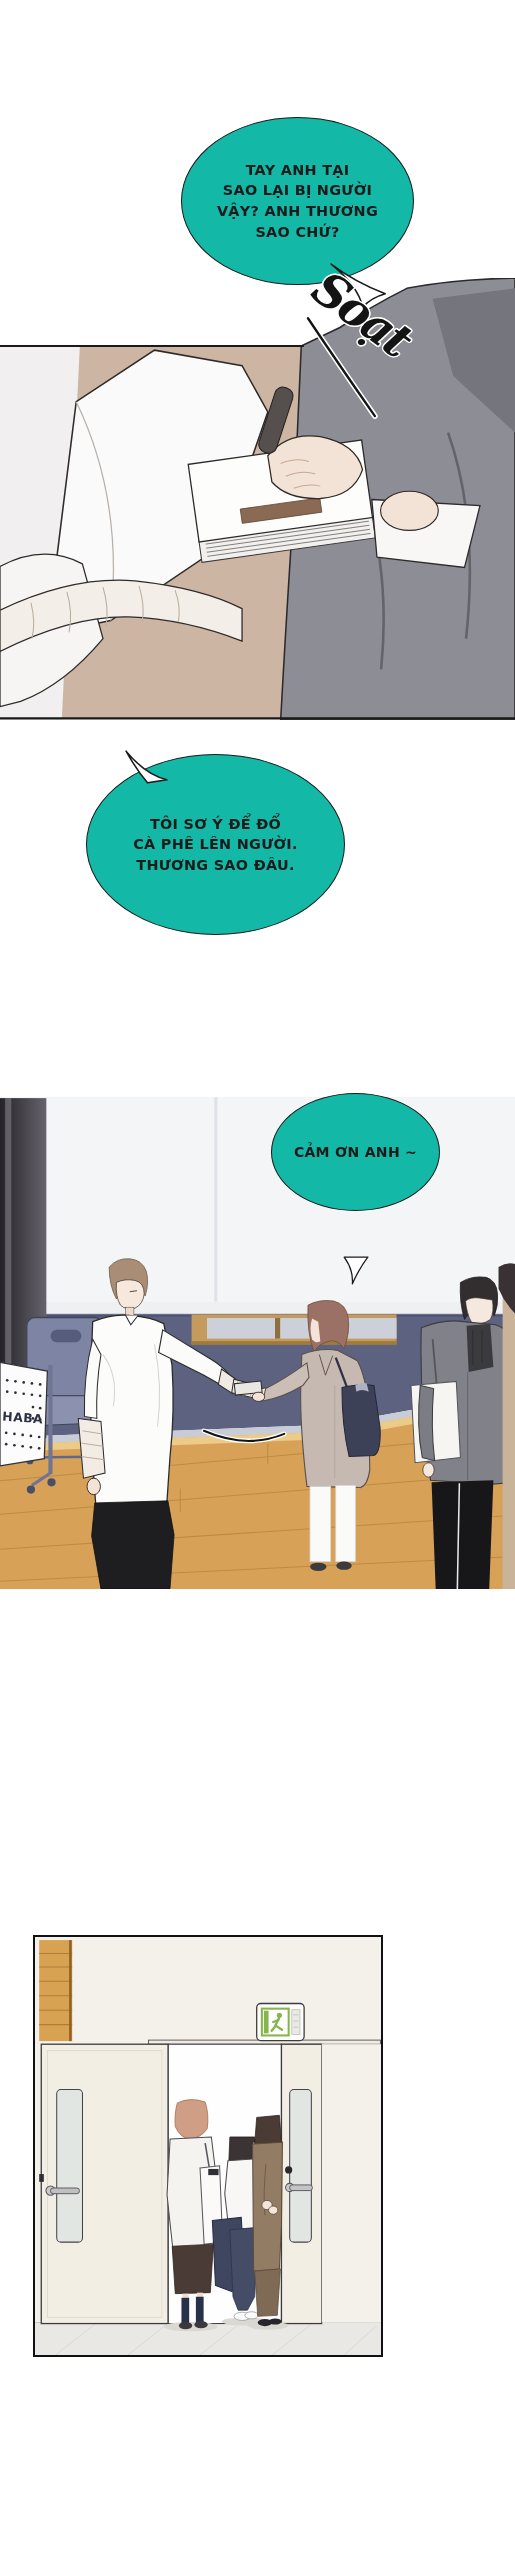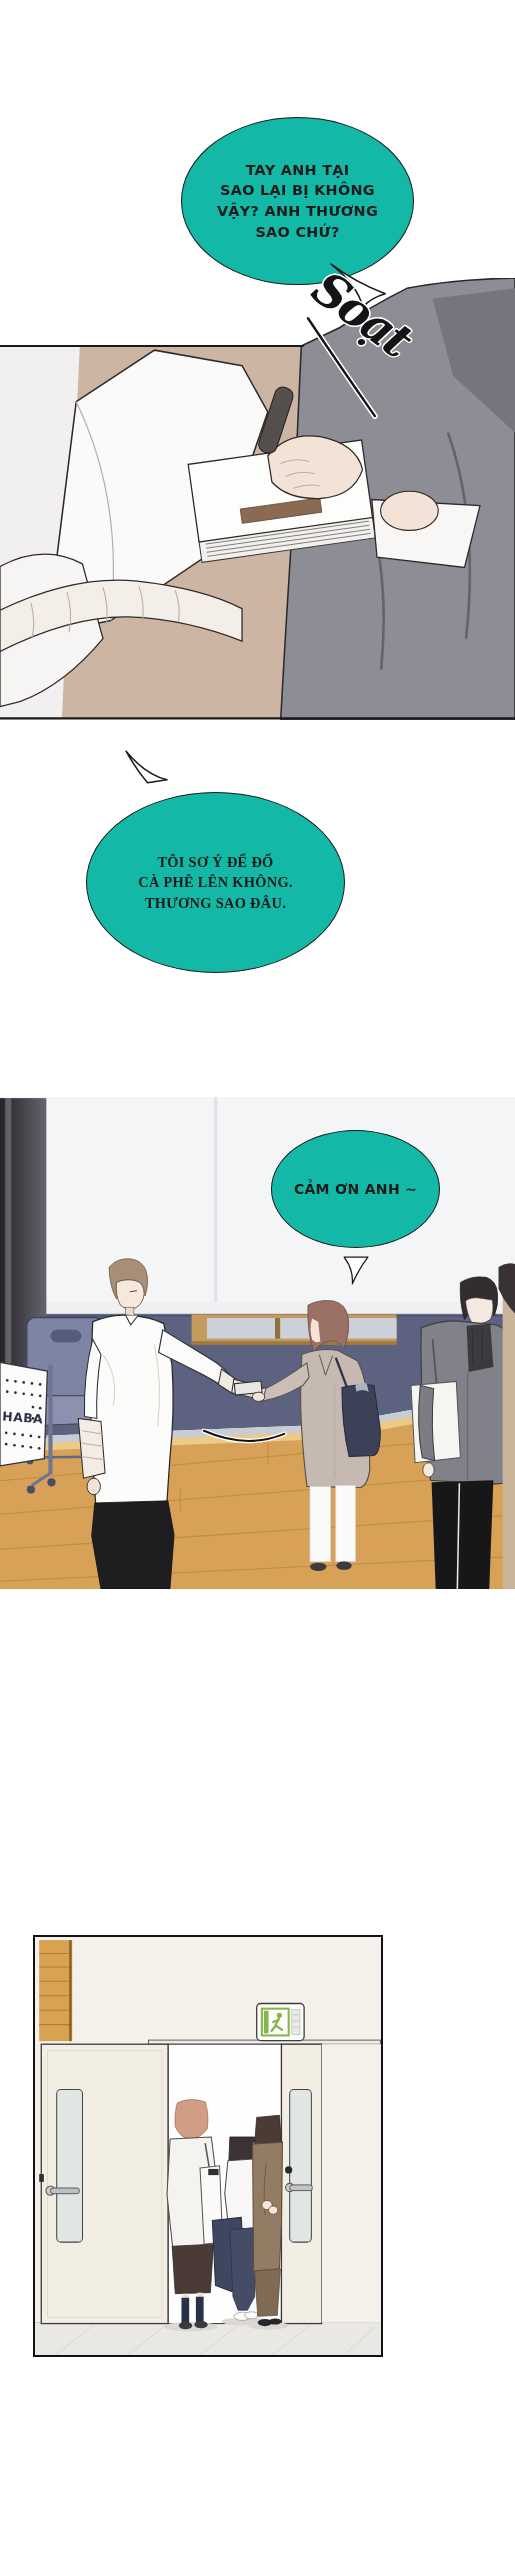--- a/index.html
+++ b/index.html
@@ -70,40 +70,40 @@
 
     <path d="M598,78 Q656,165 728,268" stroke="#ffffff" stroke-width="11" fill="none" stroke-linecap="round"></path>
     <path d="M598,78 Q656,165 728,268" stroke="#141414" stroke-width="4.5" fill="none" stroke-linecap="round"></path>
 
     <path d="M0,132 L590,132" stroke="#1a1a1a" stroke-width="4"></path>
     <path d="M0,855 L1000,855" stroke="#1a1a1a" stroke-width="4"></path>
   </svg>
 
   <div class="bubble b-lg" style="left:181px;top:117px;width:231px;height:166px;">
     <span class="ln">TAY ANH TẠI</span>
-    <span class="ln">SAO LẠI BỊ KHÔNG</span>
+    <span class="ln">SAO LẠI BỊ NGƯỜI</span>
     <span class="ln">VẬY? ANH THƯƠNG</span>
     <span class="ln">SAO CHỨ?</span>
   </div>
   <svg class="tail" style="left:329px;top:262px;" width="64" height="47" viewBox="0 0 125 92">
     <path d="M4,4 Q52,40 110,62 Q82,70 66,88 Q56,46 4,4 Z" fill="#ffffff" stroke="#1b1b1b" stroke-width="3" stroke-linejoin="round"></path>
   </svg>
 
   <div class="sfx" id="sfx1">Soạt</div>
 
-  <div class="bubble b-lg" style="left:86px;top:792px;width:257px;height:179px;font-family:Liberation Serif, serif;">
+  <div class="bubble b-lg" style="left:86px;top:754px;width:257px;height:179px;">
     <span class="ln">TÔI SƠ Ý ĐỂ ĐỔ</span>
-    <span class="ln">CÀ PHÊ LÊN KHÔNG.</span>
+    <span class="ln">CÀ PHÊ LÊN NGƯỜI.</span>
     <span class="ln">THƯƠNG SAO ĐÂU.</span>
   </div>
   <svg class="tail" style="left:123px;top:748px;" width="46" height="36" viewBox="0 0 90 70">
     <path d="M86,62 Q44,52 6,6 Q26,42 48,68 Z" fill="#ffffff" stroke="#1b1b1b" stroke-width="3" stroke-linejoin="round"></path>
   </svg>
 
-  <div class="bubble b-md" style="left:271px;top:1130px;width:167px;height:116px;">
+  <div class="bubble b-md" style="left:271px;top:1093px;width:167px;height:116px;">
     <span class="ln">CẢM ƠN ANH ~</span>
   </div>
   <svg class="tail" style="left:338px;top:1256px;" width="36" height="30" viewBox="0 0 70 58">
     <path d="M12,2 Q30,26 28,54 Q40,26 58,2 Z" fill="#ffffff" stroke="#1b1b1b" stroke-width="2.5" stroke-linejoin="round"></path>
   </svg>
 
   <svg class="panel" style="left:0;top:1097px;" width="515" height="492" viewBox="0 0 1000 955">
 
     <rect x="0" y="0" width="1000" height="397" fill="#f4f5f7"></rect>
     <rect x="416" y="0" width="6" height="397" fill="#dfe1e7"></rect>

